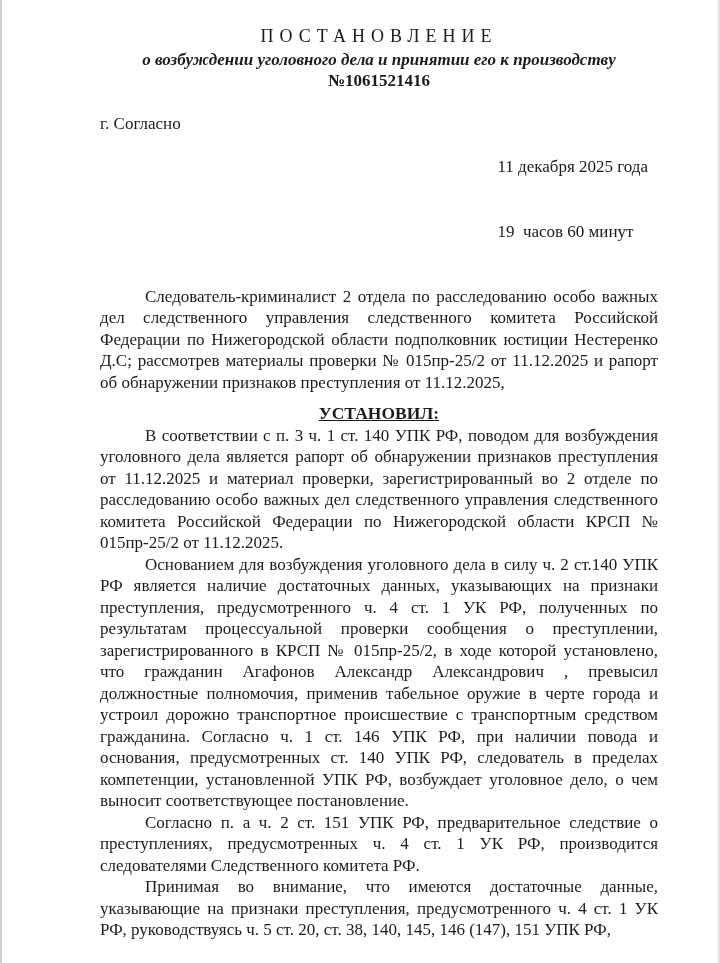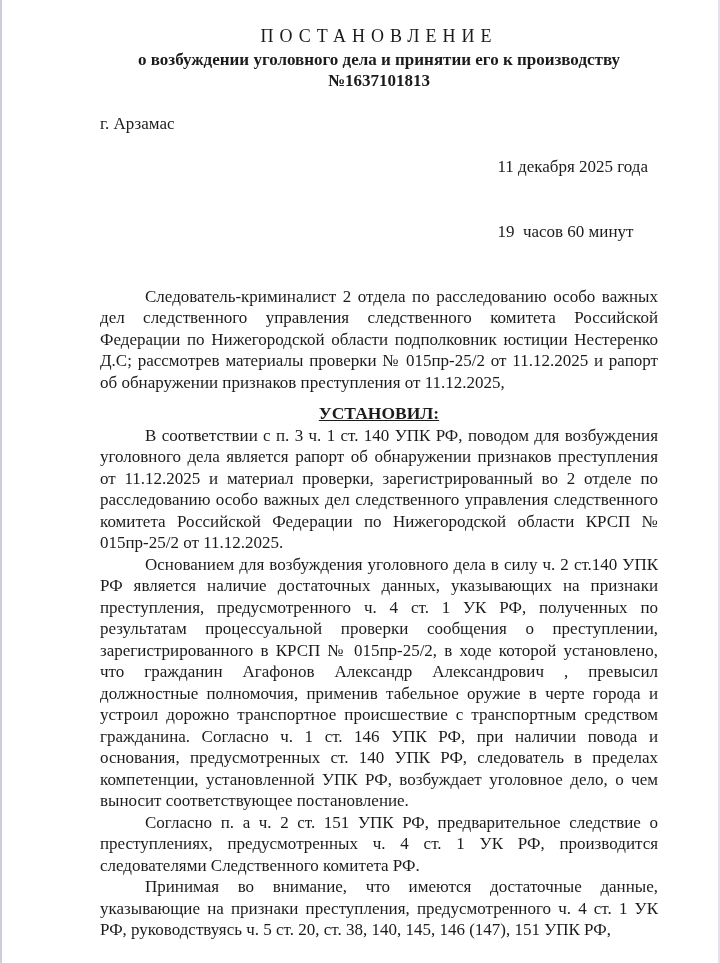--- a/index.html
+++ b/index.html
@@ -25,20 +25,21 @@
   .doc-title {
     font-weight: normal;
     font-size: 18px;
     letter-spacing: 6px;
     margin: 0;
   }
   .doc-subtitle {
     font-weight: bold;
     font-size: 17px;
     margin: 1px 0 0 0;
+    font-style: italic;
   }
   .doc-number {
     font-weight: bold;
     font-size: 17px;
     margin: 0;
   }
   .meta-row {
     display: flex;
     justify-content: space-between;
     align-items: flex-start;
@@ -65,25 +66,25 @@
   }
 </style>
 </head>
 <body>
 
 <div class="page">
 
   <div class="doc-header">
     <div class="doc-title">ПОСТАНОВЛЕНИЕ</div>
     <div class="doc-subtitle">о возбуждении уголовного дела и принятии его к производству</div>
-    <div class="doc-number">№1637101813</div>
+    <div class="doc-number">№1061521416</div>
   </div>
 
   <div class="meta-row">
-    <div class="meta-left">г. Арзамас</div>
+    <div class="meta-left">г. Согласно</div>
     <div class="meta-right">
       <div>11 декабря 2025 года</div>
       <div>19  часов 60 минут</div>
     </div>
   </div>
 
   <p class="body-par intro">Следователь-криминалист 2 отдела по расследованию особо важных дел следственного управления следственного комитета Российской Федерации по Нижегородской области подполковник юстиции Нестеренко Д.С; рассмотрев материалы проверки № 015пр-25/2 от 11.12.2025 и рапорт об обнаружении признаков преступления от 11.12.2025,</p>
 
   <div class="section-heading">УСТАНОВИЛ:</div>
 

